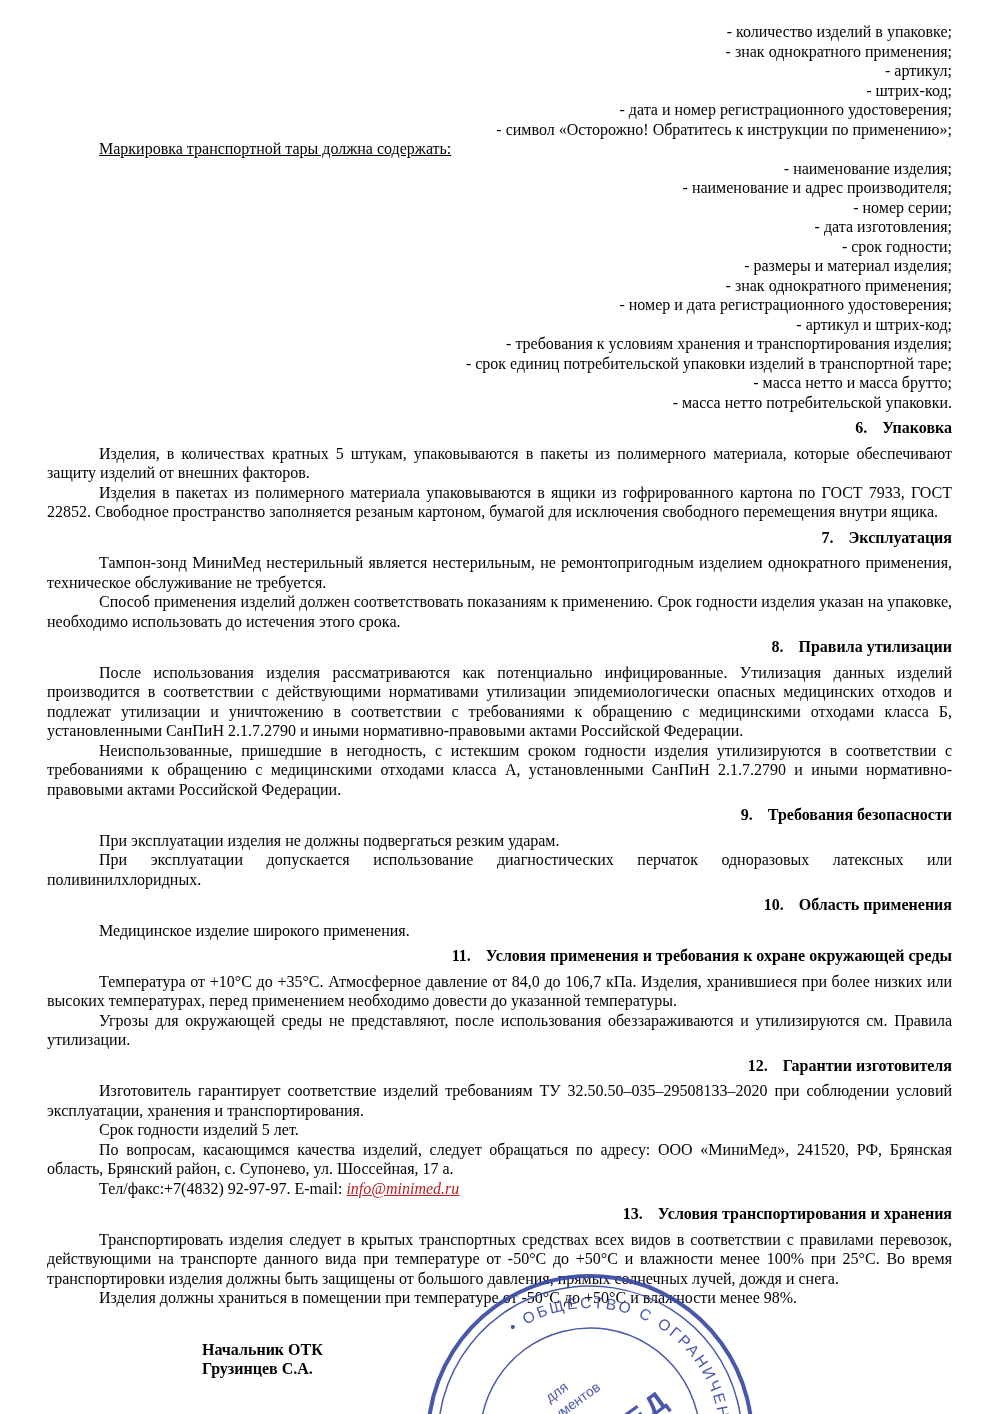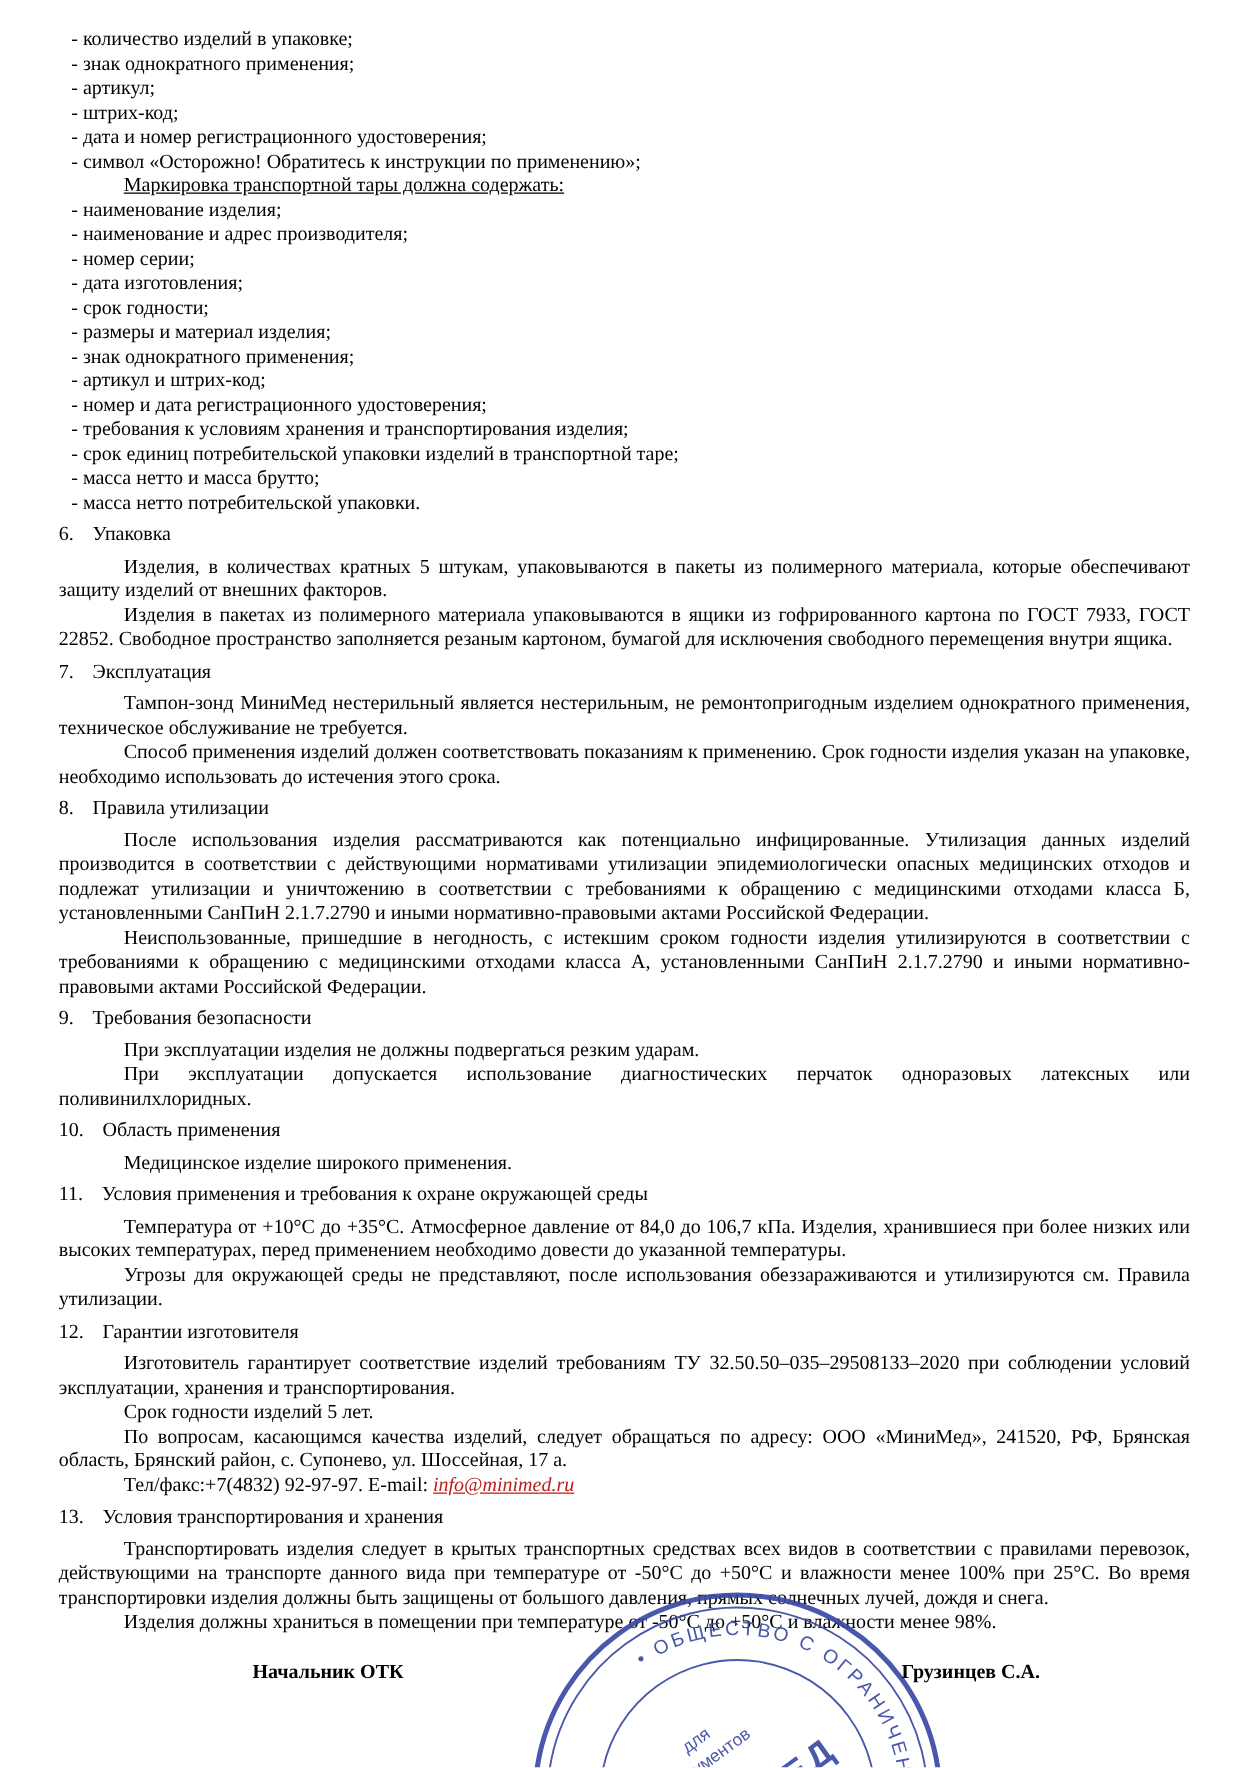--- a/index.html
+++ b/index.html
@@ -9,35 +9,36 @@
     width:1000px;
     height:1414px;
     overflow:hidden;
     background:#ffffff;
     color:#000000;
     font-family:"Liberation Serif", serif;
     font-size:16px;
     line-height:19.5px;
     padding:22px 48px 0 47px;
   }
-  .li { text-align:left; white-space:nowrap;margin-left:10px; }
+  .li { text-align:right; white-space:nowrap;margin-left:10px; }
   .intro { text-indent:52px;text-decoration:underline; }
   .para { text-align:justify; text-indent:52px; }
-  .heading { text-align:left; font-weight:normal; margin:6px 0 6px 0; }
+  .heading { text-align:right; font-weight:bold; margin:6px 0 6px 0; }
   .heading .num { padding-right:15px; }
   .email { color:#b91c1c; font-style:italic; text-decoration:underline; cursor:pointer; }
   .sig-row {
     display:flex;
     justify-content:space-between;
     font-weight:bold;
-    margin-top:20px;
+    margin-top:32px;
     padding-left:155px;
     padding-right:120px;
     position:relative;
     z-index:2;
+    flex-direction:column;
   }
   .stamp-wrap {
     position:absolute;
     left:418px;
     top:1266px;
     width:344px;
     height:344px;
     transform:rotate(-36deg);
     opacity:0.92;
     z-index:1;
@@ -61,22 +62,22 @@
   <p class="intro">Маркировка транспортной тары должна содержать:</p>
 
   <div>
     <div class="li">- наименование изделия;</div>
     <div class="li">- наименование и адрес производителя;</div>
     <div class="li">- номер серии;</div>
     <div class="li">- дата изготовления;</div>
     <div class="li">- срок годности;</div>
     <div class="li">- размеры и материал изделия;</div>
     <div class="li">- знак однократного применения;</div>
+    <div class="li">- номер и дата регистрационного удостоверения;</div>
     <div class="li">- артикул и штрих-код;</div>
-    <div class="li">- номер и дата регистрационного удостоверения;</div>
     <div class="li">- требования к условиям хранения и транспортирования изделия;</div>
     <div class="li">- срок единиц потребительской упаковки изделий в транспортной таре;</div>
     <div class="li">- масса нетто и масса брутто;</div>
     <div class="li">- масса нетто потребительской упаковки.</div>
   </div>
 
   <div class="heading">
     <span class="num">6.</span><span>Упаковка</span>
   </div>
   <p class="para">Изделия, в количествах кратных 5 штукам, упаковываются в пакеты из полимерного материала, которые обеспечивают защиту изделий от внешних факторов.</p>

